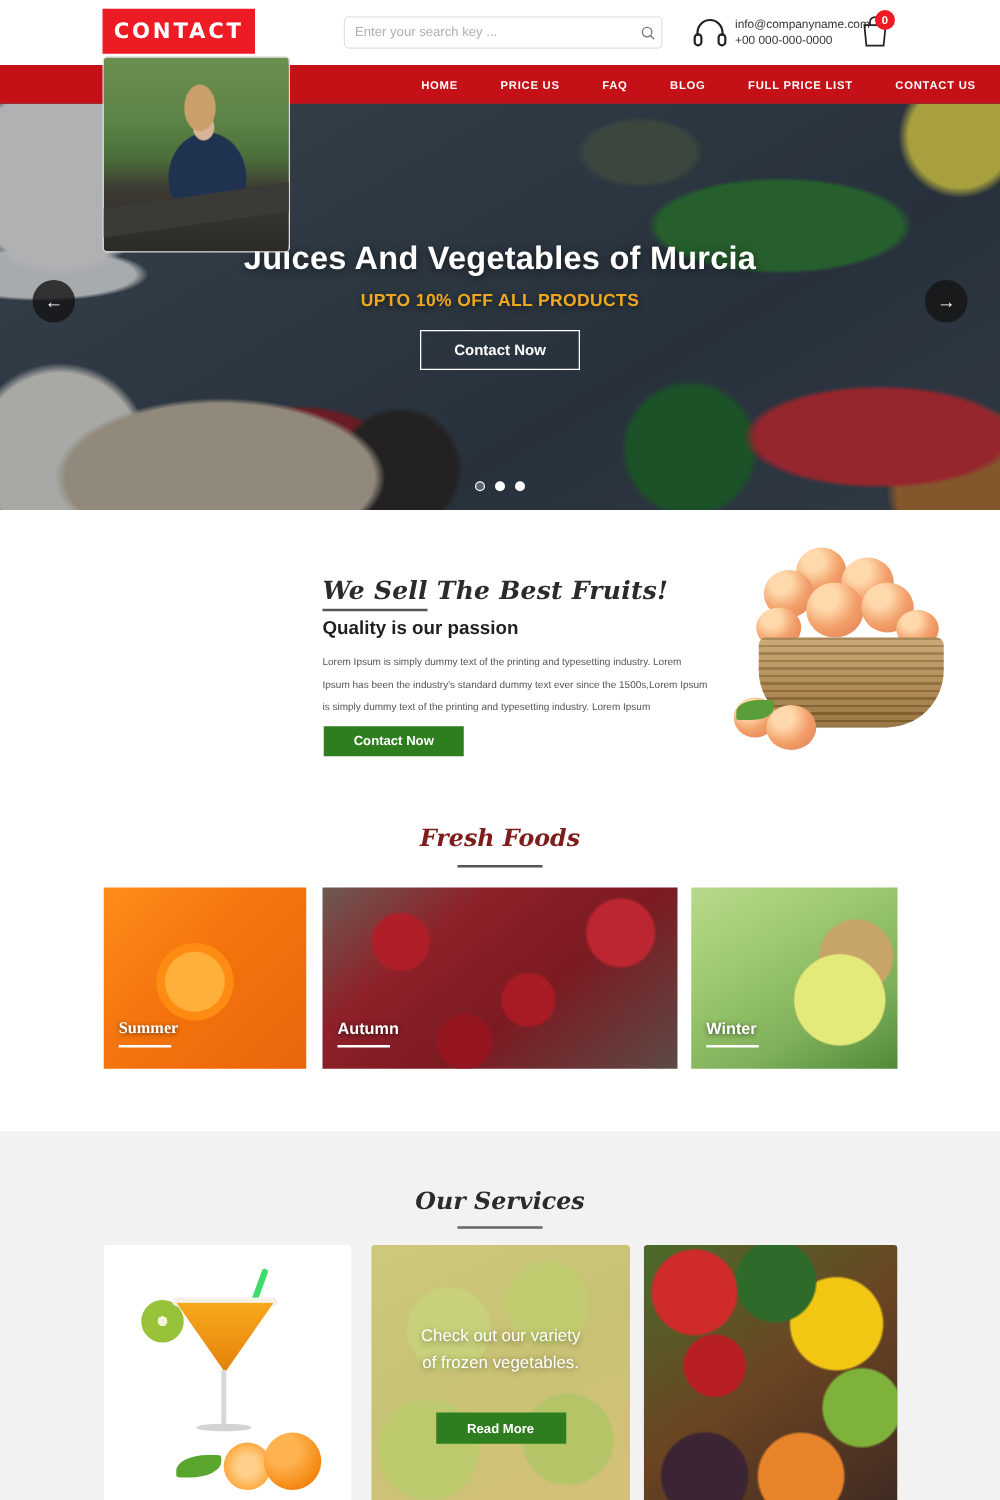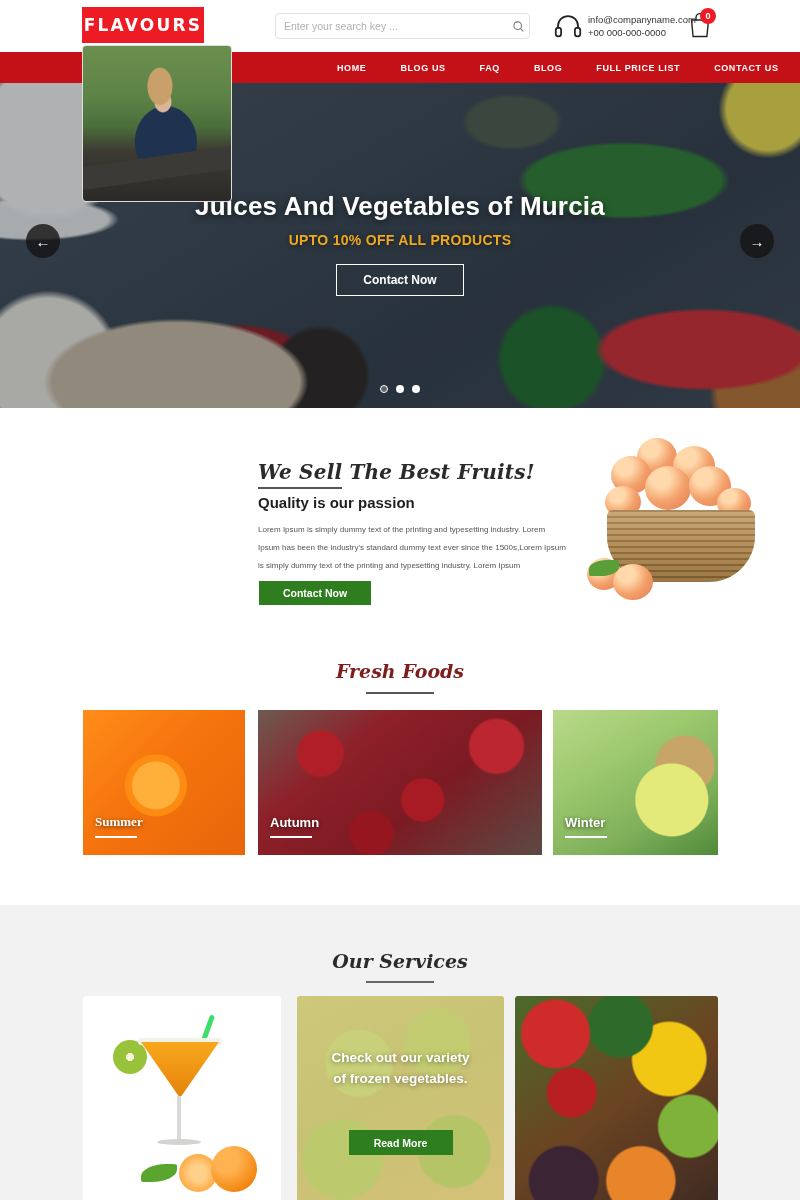--- a/index.html
+++ b/index.html
@@ -241,37 +241,37 @@
   .straw { position: absolute; left: 120px; top: 18px; width: 5px; height: 42px; background: #3ddc6b; transform: rotate(20deg); border-radius: 3px; }
   .kiwi { position: absolute; left: 30px; top: 44px; width: 34px; height: 34px; border-radius: 50%;
     background: radial-gradient(circle, #f7f3d8 0 16%, #97c23a 17% 72%, #6b8c22 100%); }
   .orange-w { position: absolute; left: 128px; top: 150px; width: 46px; height: 46px; border-radius: 50%;
     background: radial-gradient(circle at 34% 30%, #ffb250 0 28%, #f48a14 70%, #dd7008 100%); }
   .orange-seg { position: absolute; left: 96px; top: 158px; width: 38px; height: 38px; border-radius: 50%;
     background: radial-gradient(circle, #ffd08a 0 30%, #ffa63c 75%, #f08d1c 100%); }
   .leaf-s { position: absolute; left: 58px; top: 168px; width: 36px; height: 18px; background: #5aa52e; border-radius: 70% 10% 70% 10%; }
 
   .sv2-text {
-    position: absolute; left: 0; top: 51px; width: 100%; text-align: center;
-    color: #fff; font-size: 13.5px; font-weight: bold; line-height: 21px;
+    position: absolute; left: 0; top: 62px; width: 100%; text-align: center;
+    color: #fff; font-size: 13.5px; font-weight: normal; line-height: 21px;
     text-shadow: 0 1px 5px rgba(0,0,0,.45);
   }
   .sv2-btn {
     position: absolute; left: 50%; transform: translateX(-50%); top: 134px;
     width: 104px; height: 25px; font-size: 10.5px;
   }
 </style>
 </head>
 <body>
 
 <div class="page">
 
   <div class="topbar">
     <div class="logo">
-      <span class="logo-text">FLAVOURS</span>
+      <span class="logo-text">CONTACT</span>
     </div>
 
     <div class="searchwrap">
       <input type="text" placeholder="Enter your search key ..." style="">
       <span class="search-icon">
         <svg width="13" height="13" viewBox="0 0 24 24" fill="none" stroke="#777" stroke-width="2">
           <circle cx="10.5" cy="10.5" r="7"></circle>
             <line x1="21" y1="21" x2="16" y2="16"></line>
         </svg>
       </span>
@@ -299,21 +299,21 @@
     <span class="cart-badge">0</span>
   </div>
 
   <div class="nav">
     <div class="nav-categories">
       <span class="lbl">CATEGORIES</span>
       <span class="caret"></span>
     </div>
     <div class="nav-links">
       <a href="#">HOME</a>
-      <a href="#">BLOG US</a>
+      <a href="#">PRICE US</a>
       <a href="#">FAQ</a>
       <a href="#">BLOG</a>
       <a href="#">FULL PRICE LIST</a>
       <a href="#">CONTACT US</a>
     </div>
   </div>
 
   <div class="hero">
     <div class="hero-bg"></div>
     <div class="hero-veil"></div>

